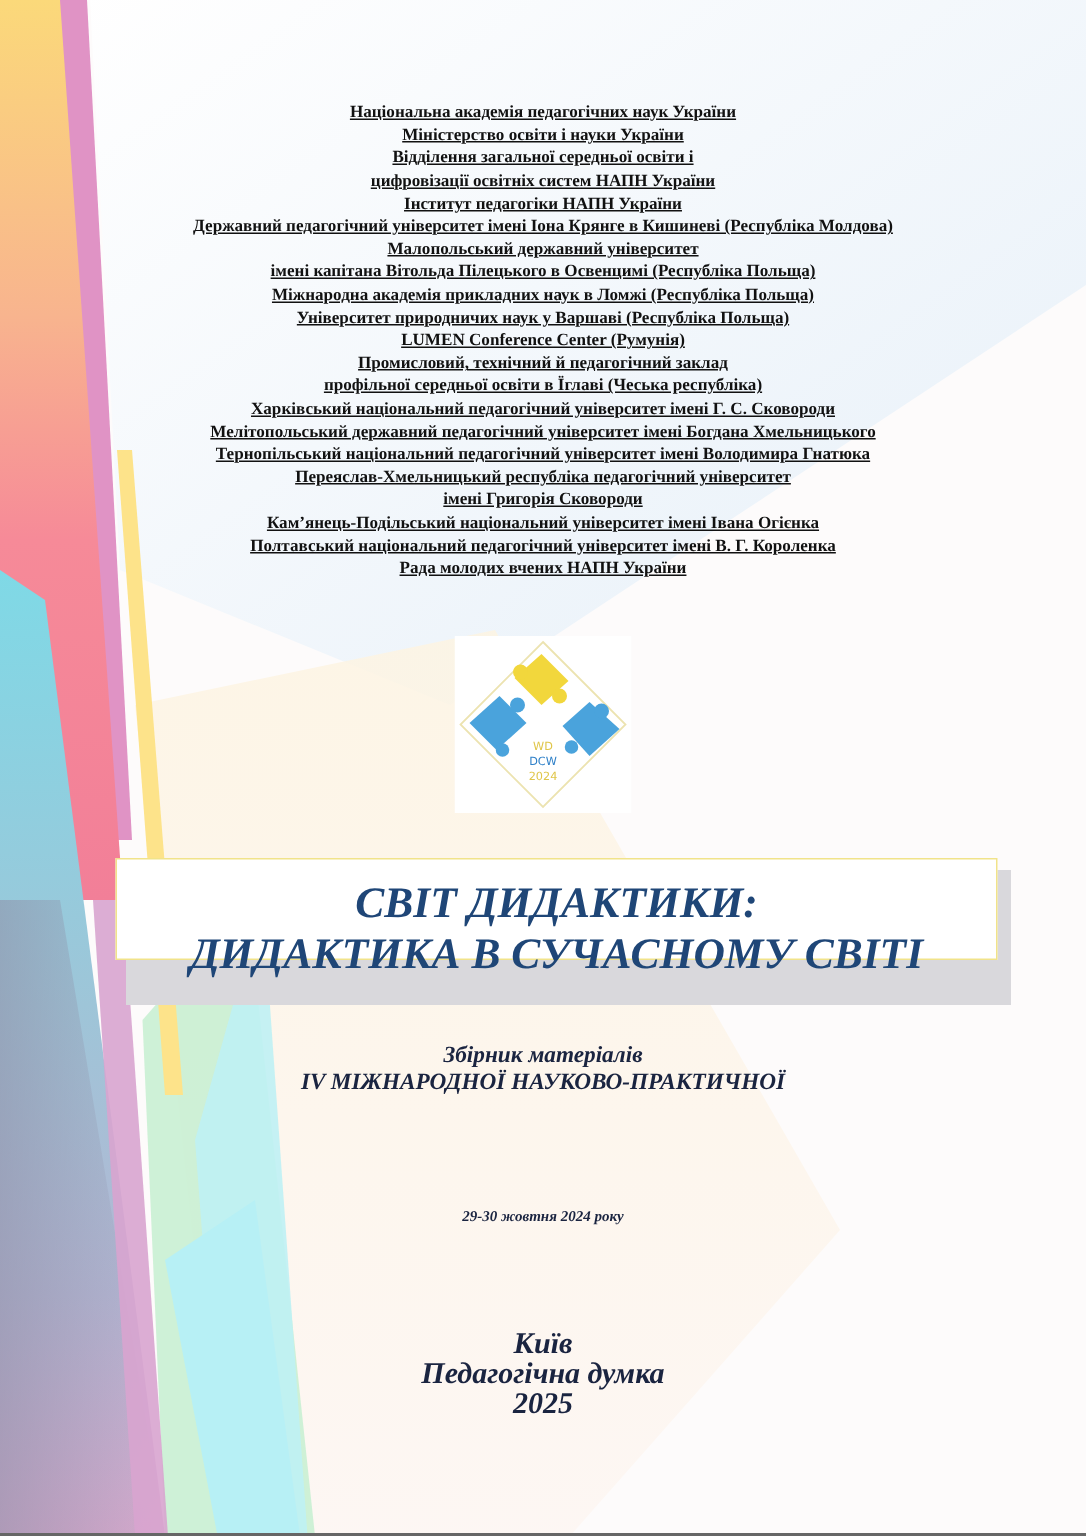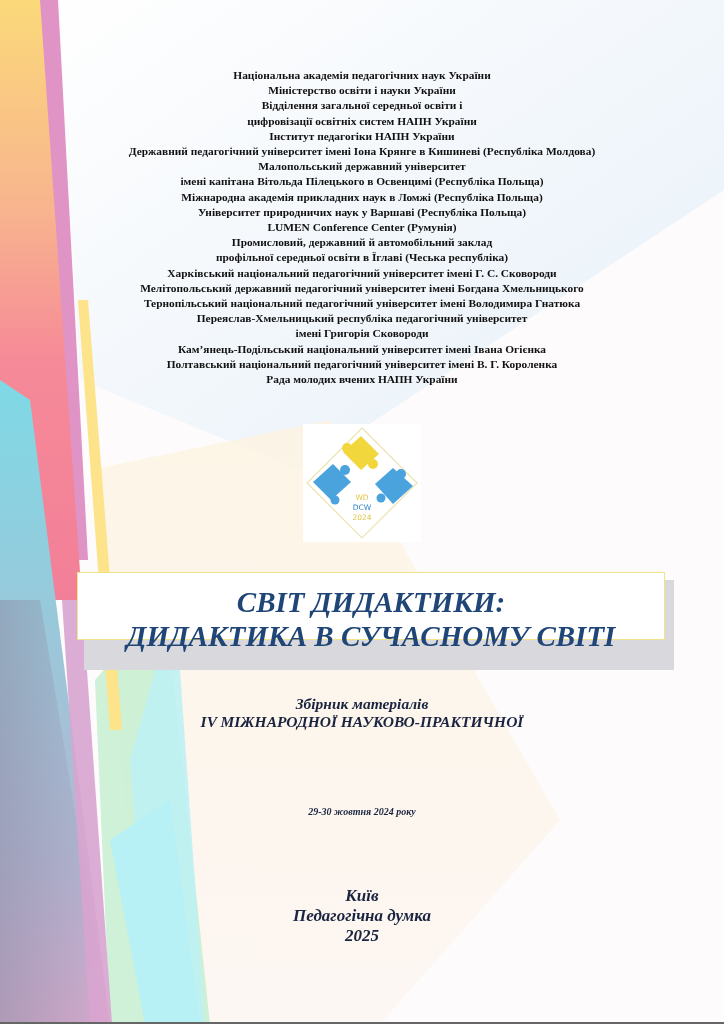--- a/index.html
+++ b/index.html
@@ -7,21 +7,21 @@
       width: 724px; height: 1024px; position: relative; overflow: hidden;
       background: #ffffff;
       font-family: "Liberation Serif", "DejaVu Serif", serif;
     }
     .page { position: absolute; inset: 0; overflow: hidden; background: #fdfcfc; }
     svg.bg { position: absolute; left: 0; top: 0; width: 724px; height: 1024px; }
 
     .orgs {
       position: absolute; left: 0; width: 724px; top: 68px;
       text-align: center; font-weight: bold; color: #111;
-      font-size: 11.4px; line-height: 15.2px;
+      font-size: 11.4px; line-height: 15.2px; text-decoration: underline;
     }
     .orgs div { white-space: nowrap; }
 
     .logo { position: absolute; left: 303px; top: 424px; width: 118px; height: 118px; }
 
     .title-shadow {
       position: absolute; left: 84px; top: 580px; width: 590px; height: 90px;
       background: #d9d8dc;
     }
     .title-box {
@@ -33,21 +33,21 @@
     }
     .title-box div { white-space: nowrap; }
 
     .sub {
       position: absolute; left: 0; width: 724px; text-align: center;
       color: #1a2440; font-style: italic; font-weight: bold;
     }
     .sub div { white-space: nowrap; }
     .collection { top: 695px; font-size: 15.5px; line-height: 18px; }
     .date { top: 803px; font-size: 10px; line-height: 18px; }
-    .imprint { top: 886px; font-size: 17px; line-height: 20px; }
+    .imprint { top: 886px; font-size: 20px; line-height: 20px; }
 
     .bottom-bar { position: absolute; left: 0; right: 0; bottom: 0; height: 2px; background: #666; }
   </style>
 </head>
 <body>
 
 <div class="page">
 
   <svg class="bg" viewBox="0 0 724 1024" preserveAspectRatio="none">
     <defs>
@@ -104,21 +104,21 @@
     <div>Міністерство освіти і науки України</div>
     <div>Відділення загальної середньої освіти і</div>
     <div>цифровізації освітніх систем НАПН України</div>
     <div>Інститут педагогіки НАПН України</div>
     <div>Державний педагогічний університет імені Іона Крянге в Кишиневі (Республіка Молдова)</div>
     <div>Малопольський державний університет</div>
     <div>імені капітана Вітольда Пілецького в Освенцимі (Республіка Польща)</div>
     <div>Міжнародна академія прикладних наук в Ломжі (Республіка Польща)</div>
     <div>Університет природничих наук у Варшаві (Республіка Польща)</div>
     <div>LUMEN Conference Center (Румунія)</div>
-    <div>Промисловий, державний й автомобільний заклад</div>
+    <div>Промисловий, технічний й педагогічний заклад</div>
     <div>профільної середньої освіти в Їглаві (Чеська республіка)</div>
     <div>Харківський національний педагогічний університет імені Г. С. Сковороди</div>
     <div>Мелітопольський державний педагогічний університет імені Богдана Хмельницького</div>
     <div>Тернопільський національний педагогічний університет імені Володимира Гнатюка</div>
     <div>Переяслав-Хмельницький республіка педагогічний університет</div>
     <div>імені Григорія Сковороди</div>
     <div>Кам’янець-Подільський національний університет імені Івана Огієнка</div>
     <div>Полтавський національний педагогічний університет імені В. Г. Короленка</div>
     <div>Рада молодих вчених НАПН України</div>
   </div>

